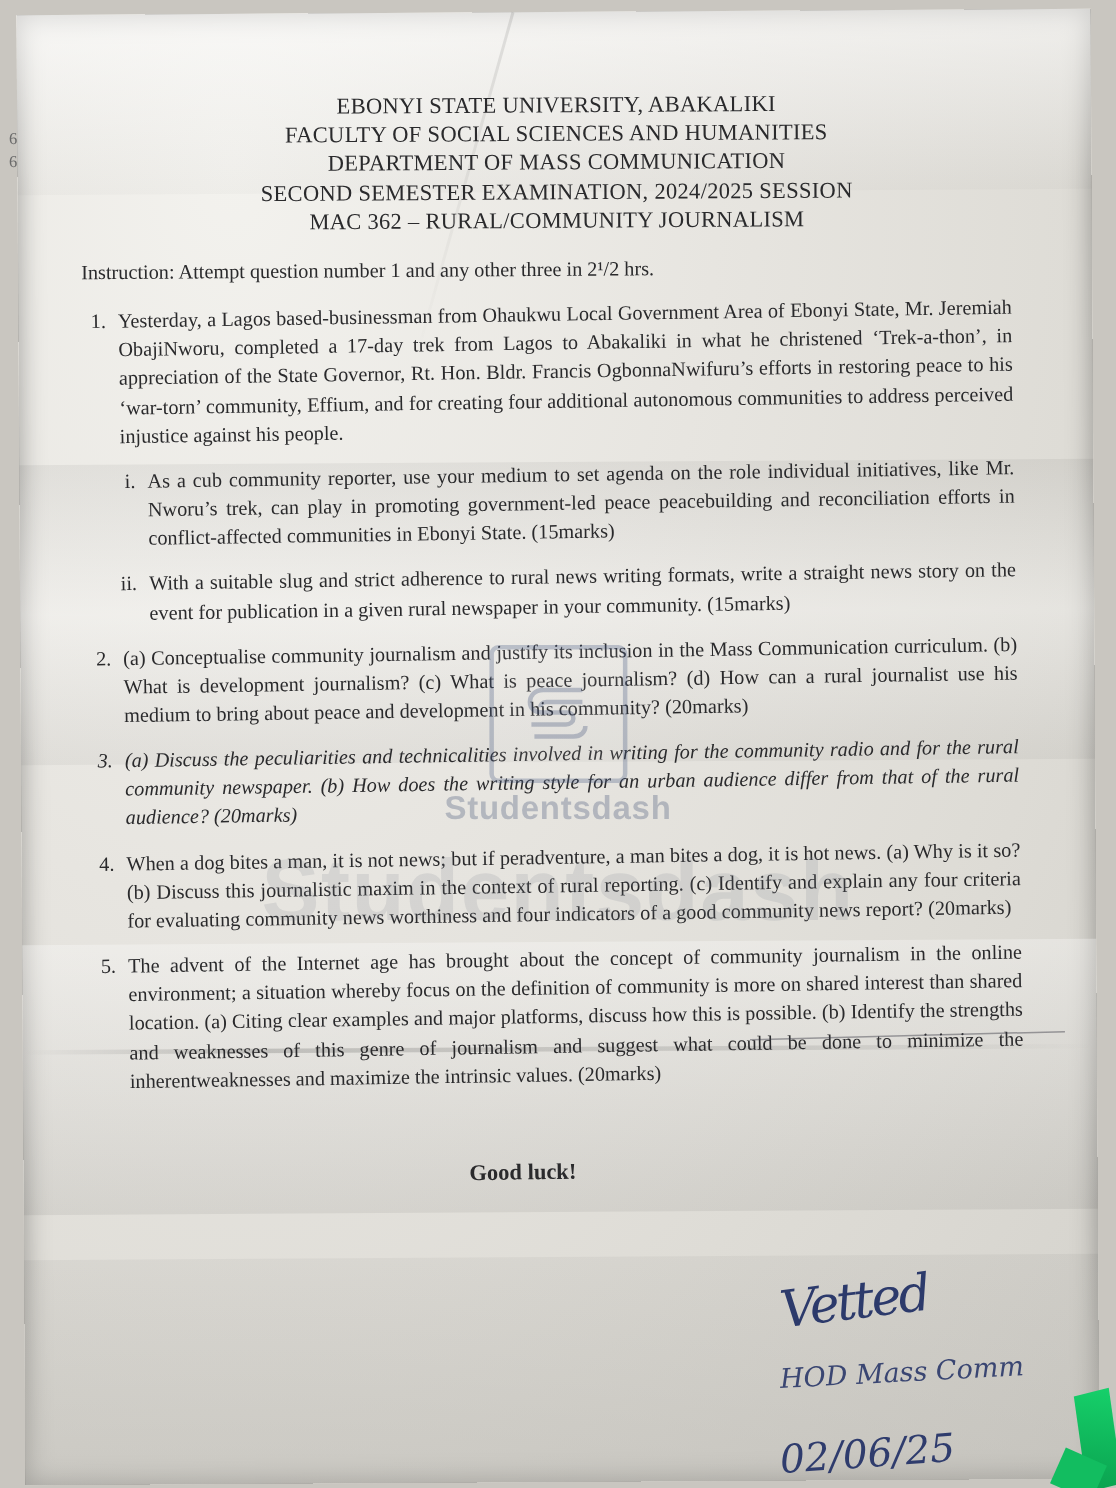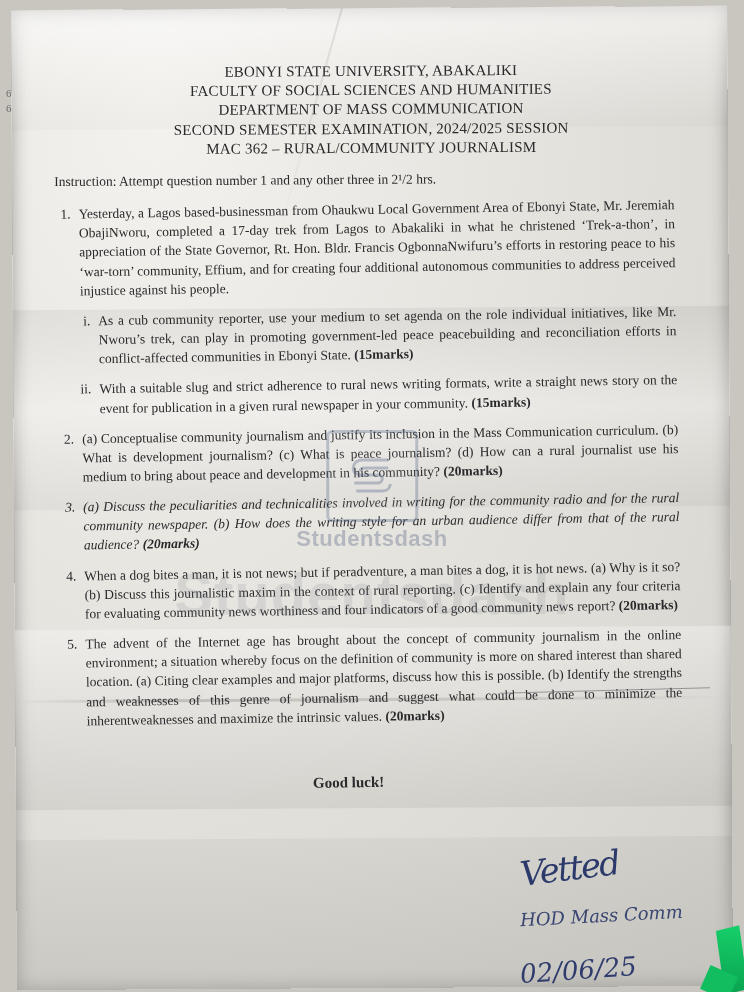--- a/index.html
+++ b/index.html
@@ -125,21 +125,21 @@
     text-align: right;
     padding-right: 8px;
     font-size: 13.5px;
   }
   .q .body {
     flex: 1 1 auto;
     font-size: 13.5px;
   }
   .q.sub { margin-left: 18px; }
   .q.italic .body, .q.italic .num { font-style: italic; }
-  b { font-weight: bold; }
+  b { font-weight: normal; }
   .goodluck {
     margin-top: 46px;
     text-align: center;
     font-weight: bold;
     font-size: 15px;
     margin-left: -40px;
   }
 
   
   .watermark {

